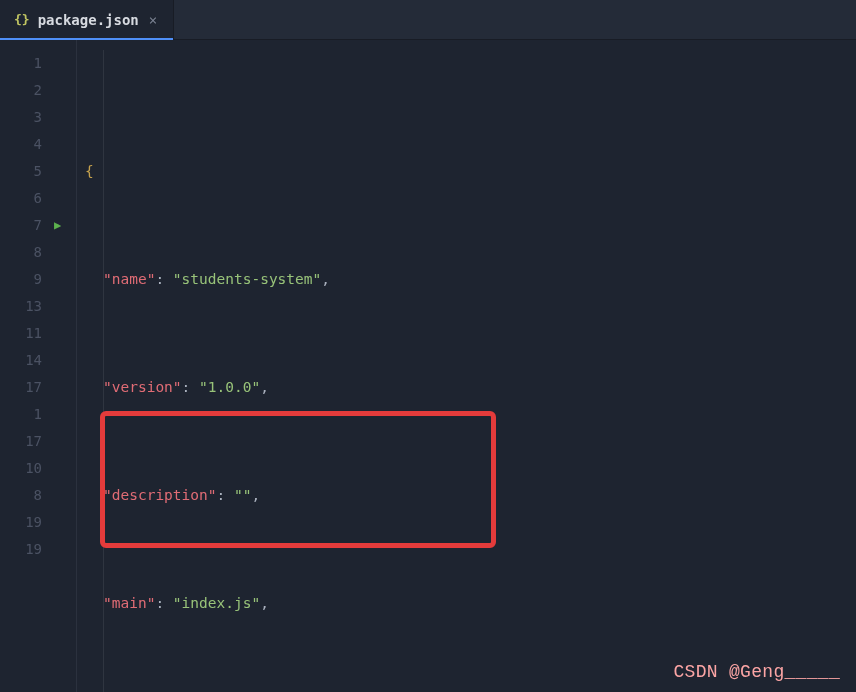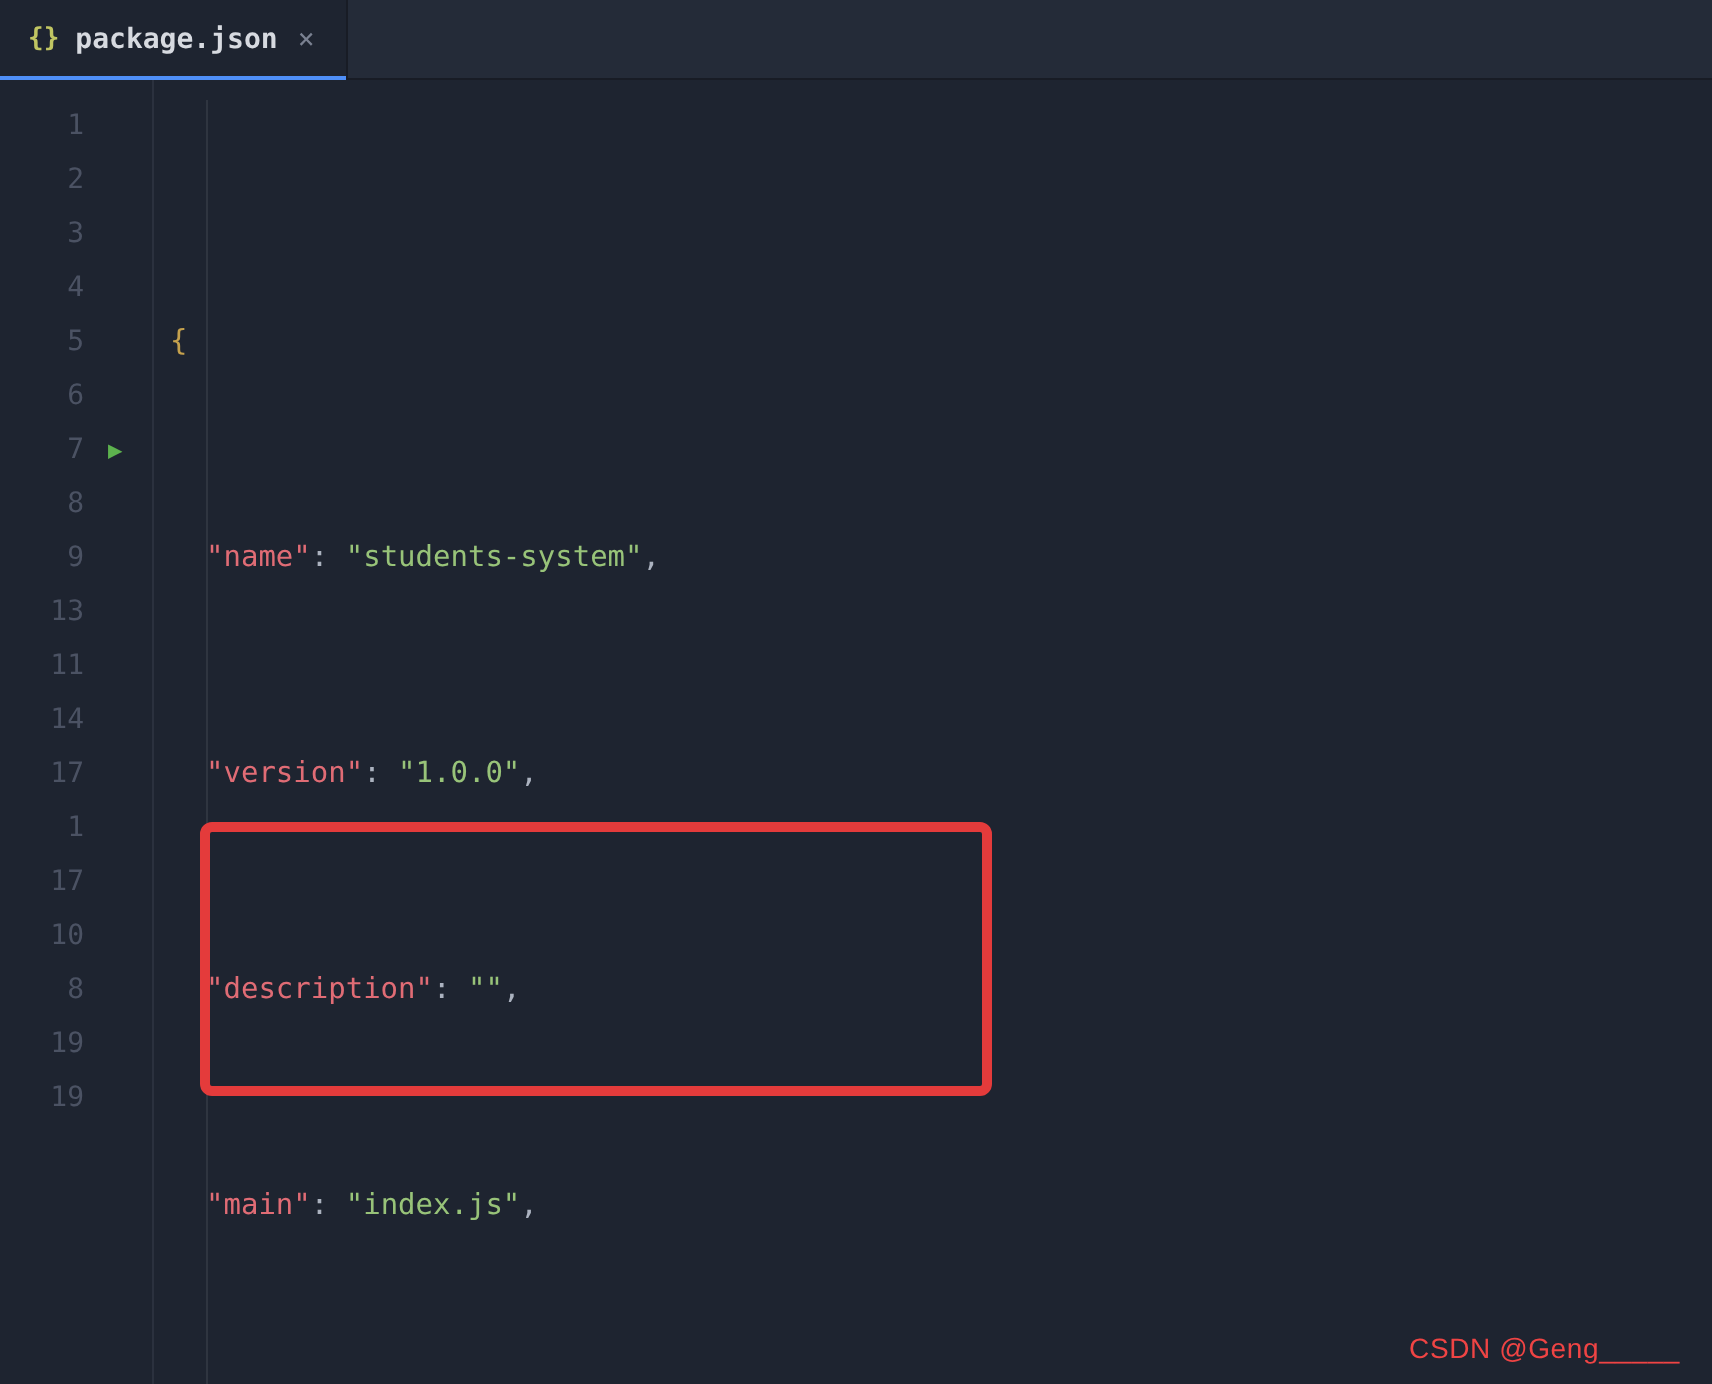--- a/index.html
+++ b/index.html
@@ -106,23 +106,23 @@
   .highlight-box {
     position: absolute;
     border: 5px solid #e43b3b;
     border-radius: 6px;
     pointer-events: none;
   }
   .watermark {
     position: absolute;
     bottom: 10px;
     right: 16px;
-    color: #ef4444;
-    font-family: Liberation Sans, sans-serif;
-    font-size: 14px;
+    color: #fca5a5;
+    font-family: Liberation Mono, monospace;
+    font-size: 18px;
     letter-spacing: 0.3px;
   }
 </style>
 </head>
 <body>
 
 <div class="tabbar">
   <div class="tab">
     <span class="file-icon">{}</span>
     <span class="tab-label">package.json</span>

